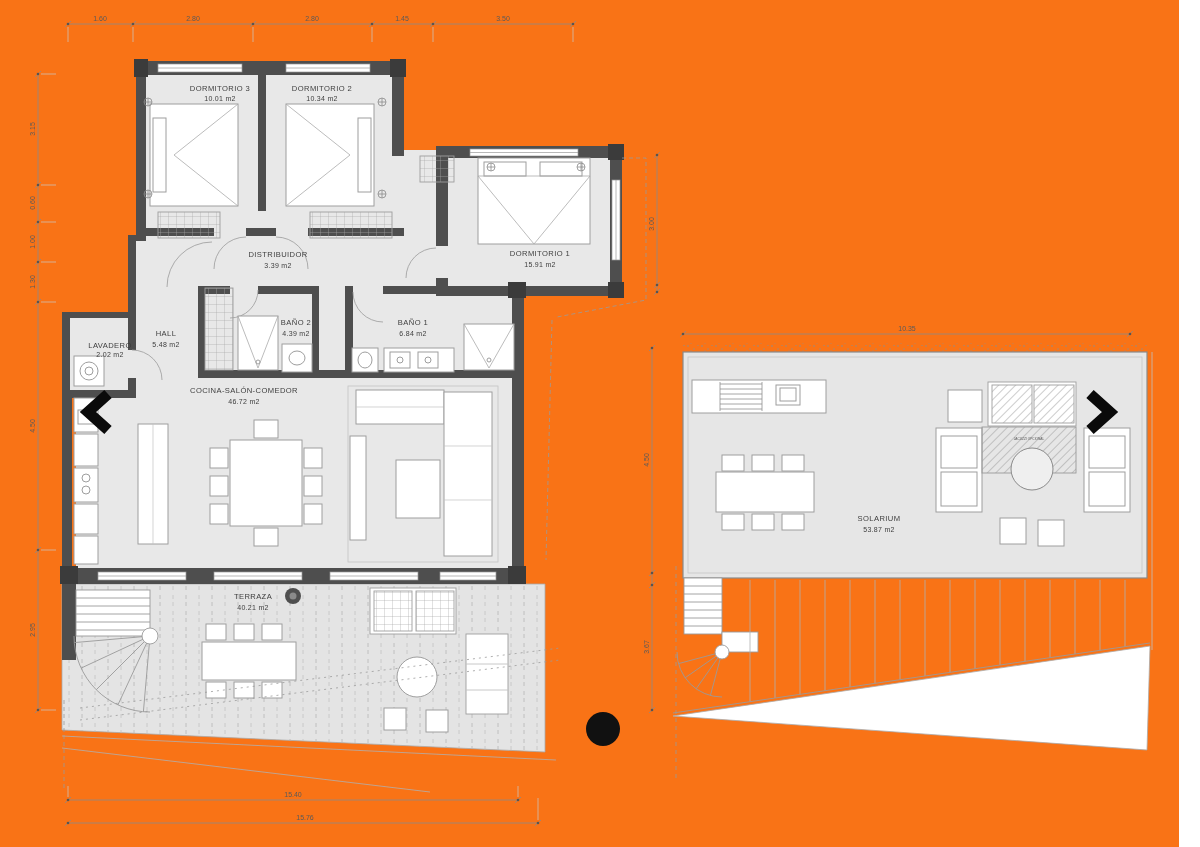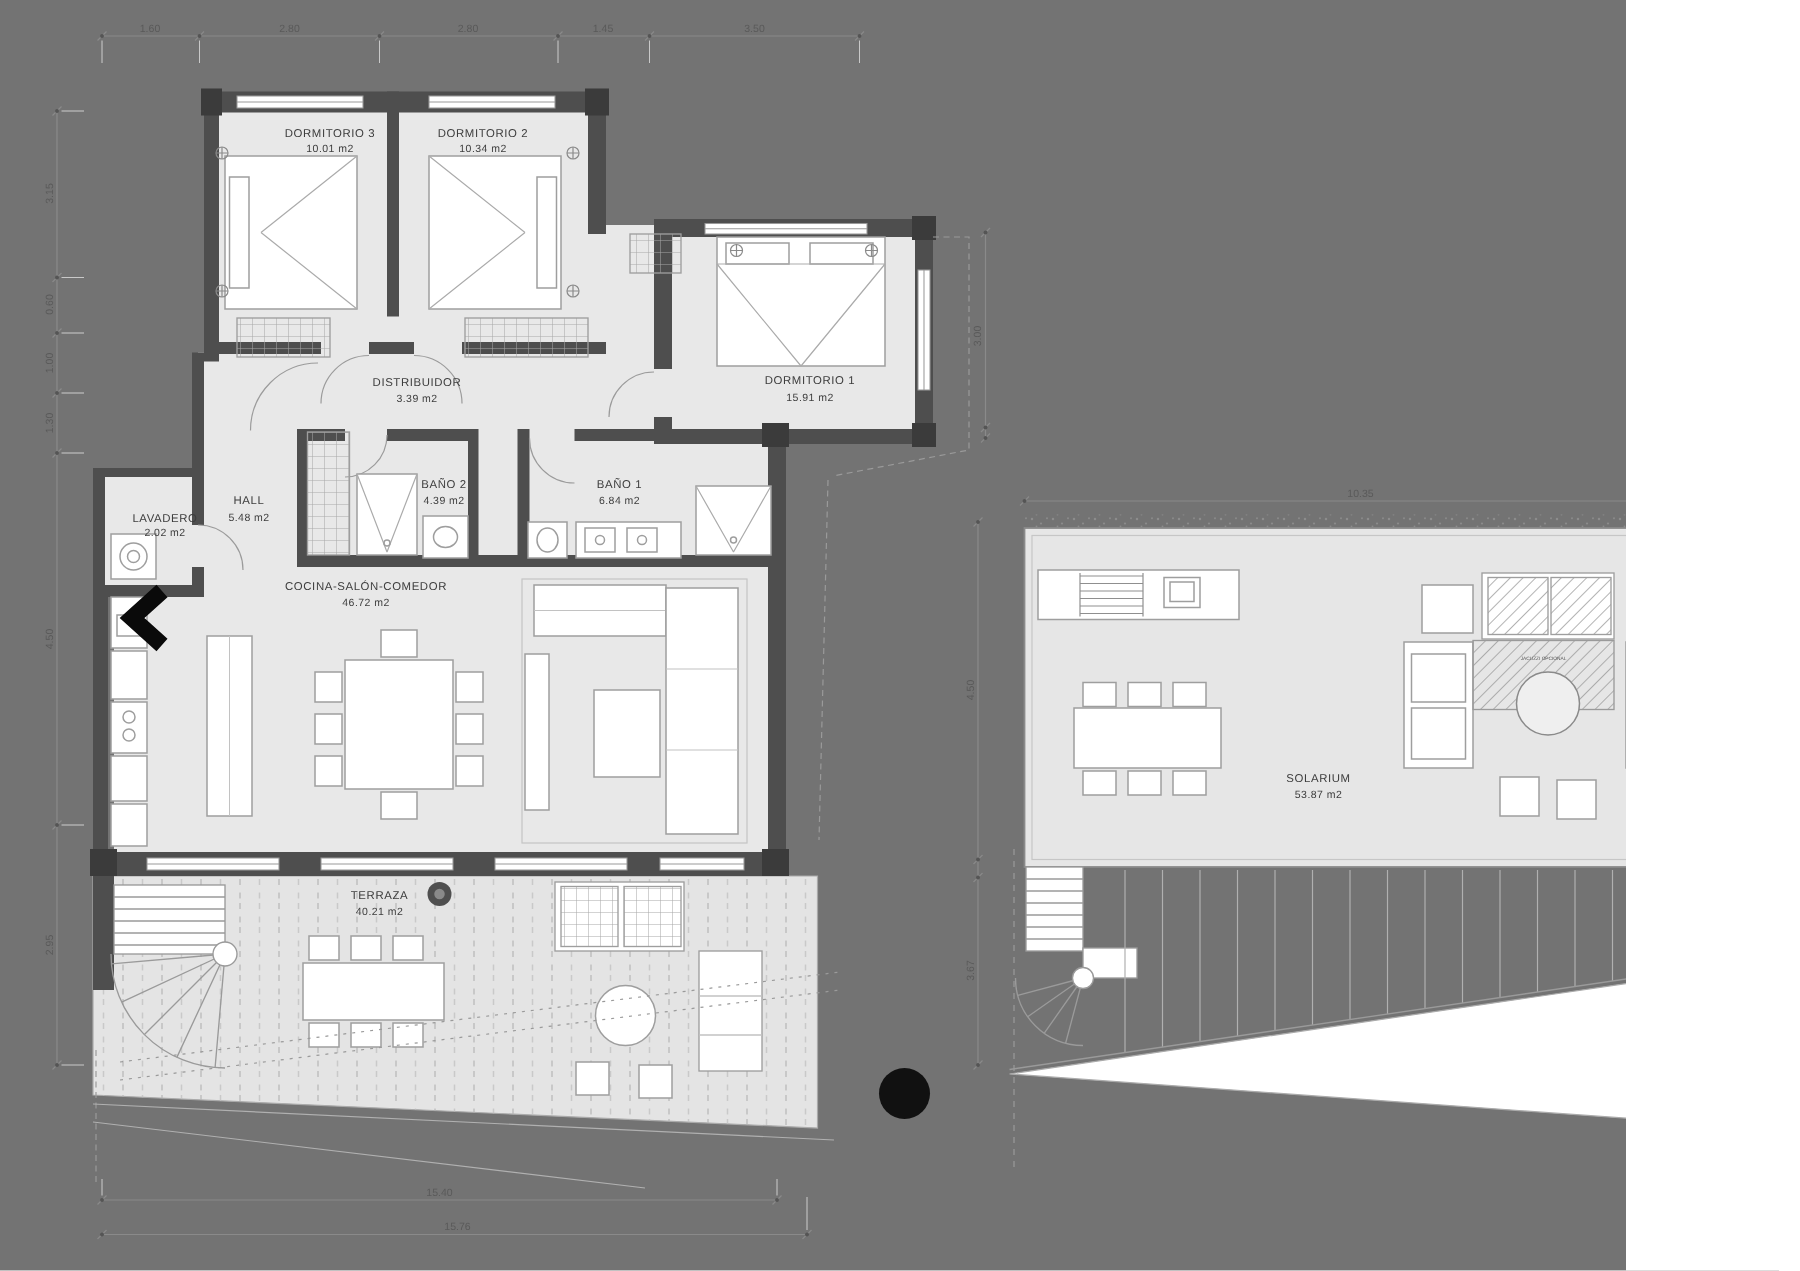--- a/index.html
+++ b/index.html
@@ -1,16 +1,16 @@
 <!DOCTYPE html>
 <html><head>
 <meta charset="utf-8">
 <style>
   html,body{margin:0;padding:0;background:#ffffff;}
-  .canvas{position:relative;width:1084px;height:847px;background:#737373;overflow:hidden;
+  .canvas{position:relative;width:1179px;height:847px;background:#f97316;overflow:hidden;
           font-family:"Liberation Sans", sans-serif;}
   svg text{font-family:"Liberation Sans", sans-serif;fill:#3d3d3d;}
   .room-label{font-size:7.6px;letter-spacing:.4px;}
   .room-area{font-size:7px;letter-spacing:.3px;}
   .dim-label{font-size:7px;fill:#5a5a5a;}
   .tiny-label{font-size:3.2px;fill:#555;}
 </style>
 </head>
 <body>
 

